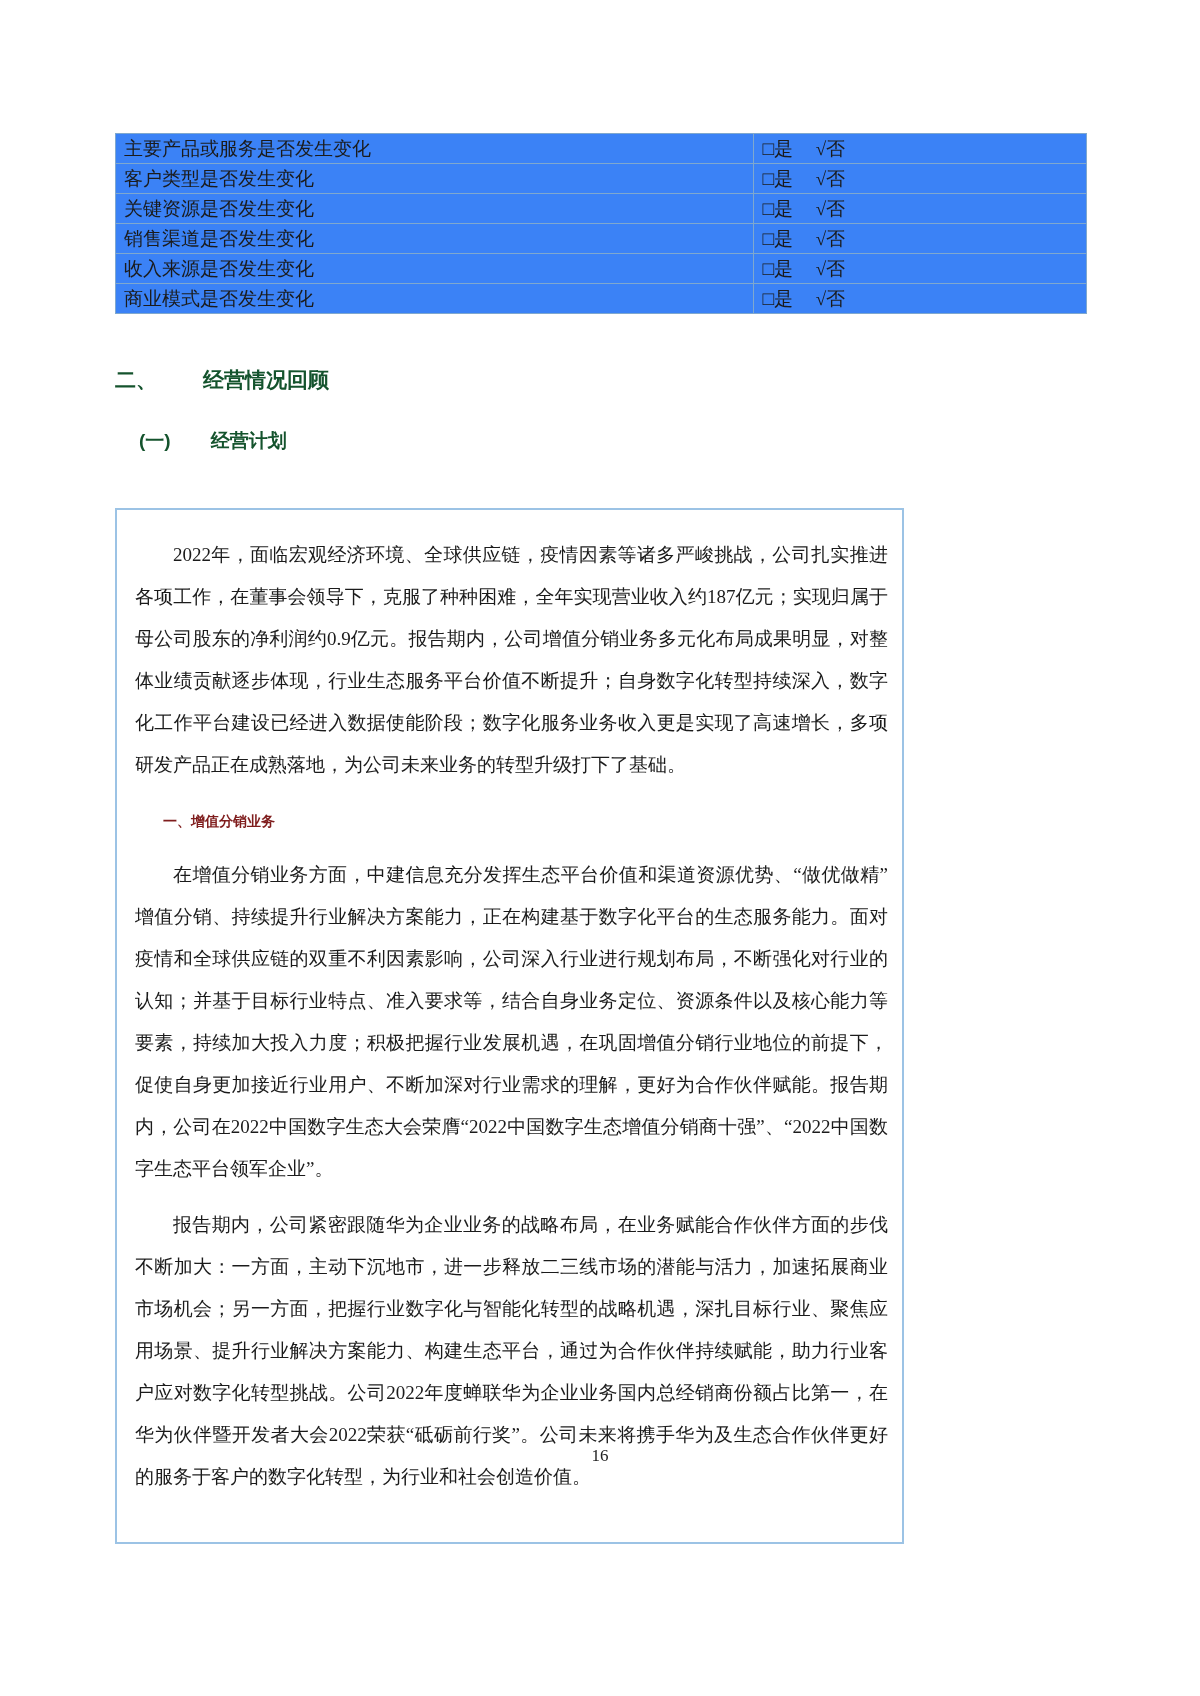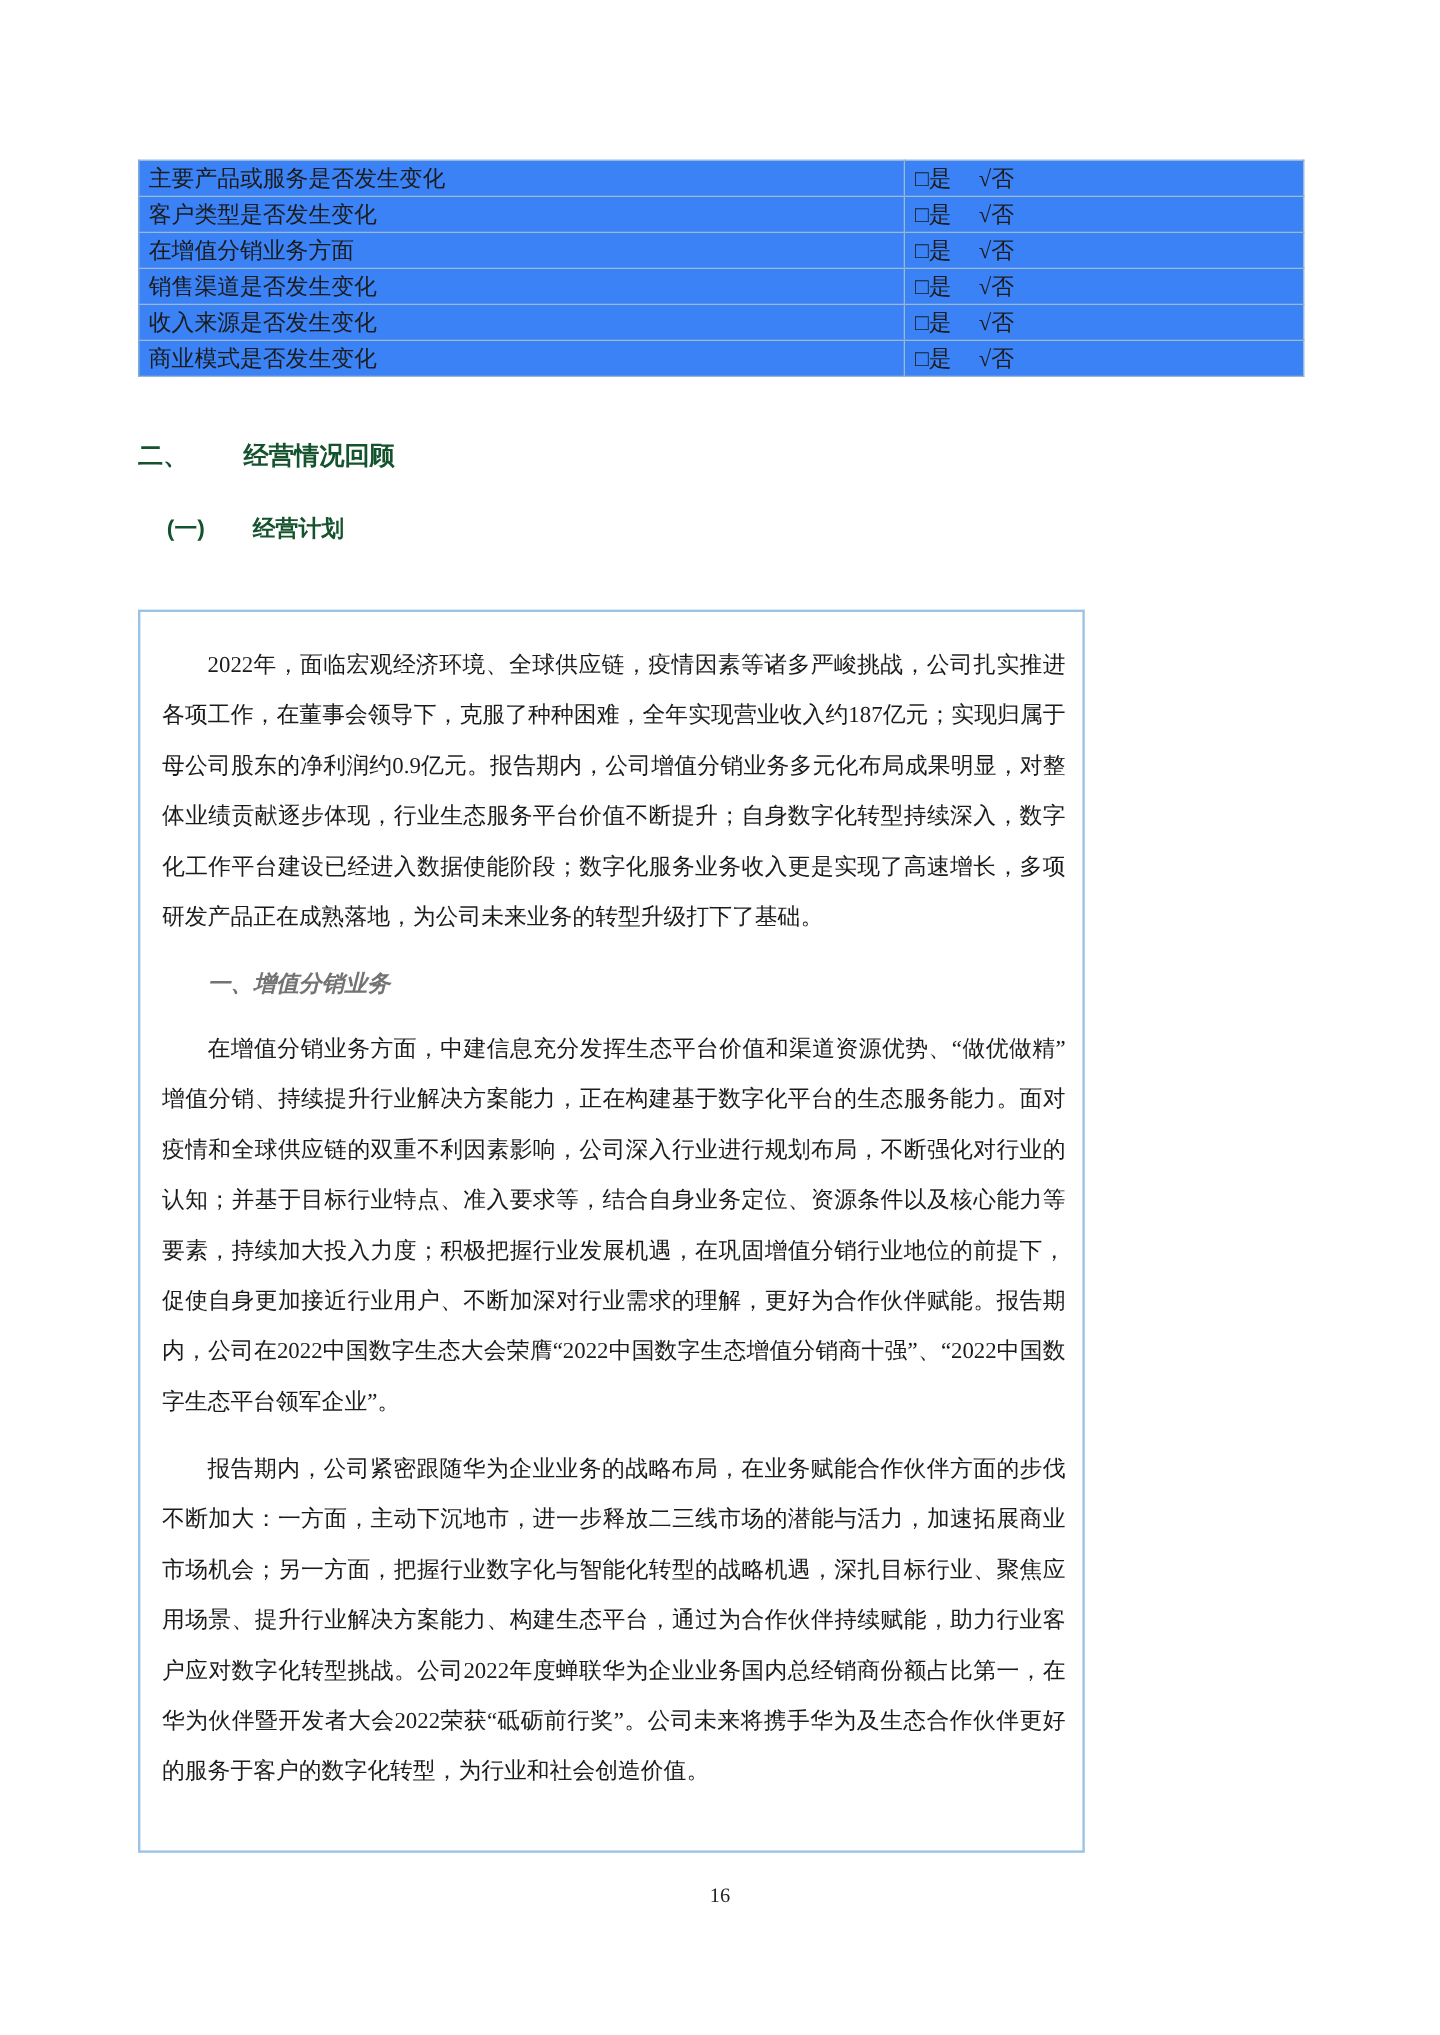--- a/index.html
+++ b/index.html
@@ -56,30 +56,29 @@
   .content-box p{
     margin:0 0 14px 0;
     font-size:19px;
     line-height:42px;
     text-align:justify;
     text-indent:2em;
   }
   .h3{
     font-family:"Liberation Sans","DejaVu Sans",sans-serif;
     font-weight:bold;
-    font-size:19px;
+    font-size:14px;
     line-height:42px;
     margin:2px 0 12px 0;
     text-indent:2em;
-    color:#737373;
-    font-style:italic;
+    color:#7f1d1d;
   }
   
   .page-number{
-    position:absolute;left:0;right:0;top:1570px;
+    position:absolute;left:0;right:0;top:1446px;
     text-align:center;
     font-size:17px;color:#222;
   }
 </style>
 </head>
 <body>
 
 <div class="page">
 
   <table class="change-table">
@@ -92,21 +91,21 @@
         </td>
       </tr>
       <tr>
         <td class="label-cell">客户类型是否发生变化</td>
         <td class="value-cell">
           <span class="cb">□是</span>
           <span class="cb">√否</span>
         </td>
       </tr>
       <tr>
-        <td class="label-cell">在增值分销业务方面</td>
+        <td class="label-cell">关键资源是否发生变化</td>
         <td class="value-cell">
           <span class="cb">□是</span>
           <span class="cb">√否</span>
         </td>
       </tr>
       <tr>
         <td class="label-cell">销售渠道是否发生变化</td>
         <td class="value-cell">
           <span class="cb">□是</span>
           <span class="cb">√否</span>

